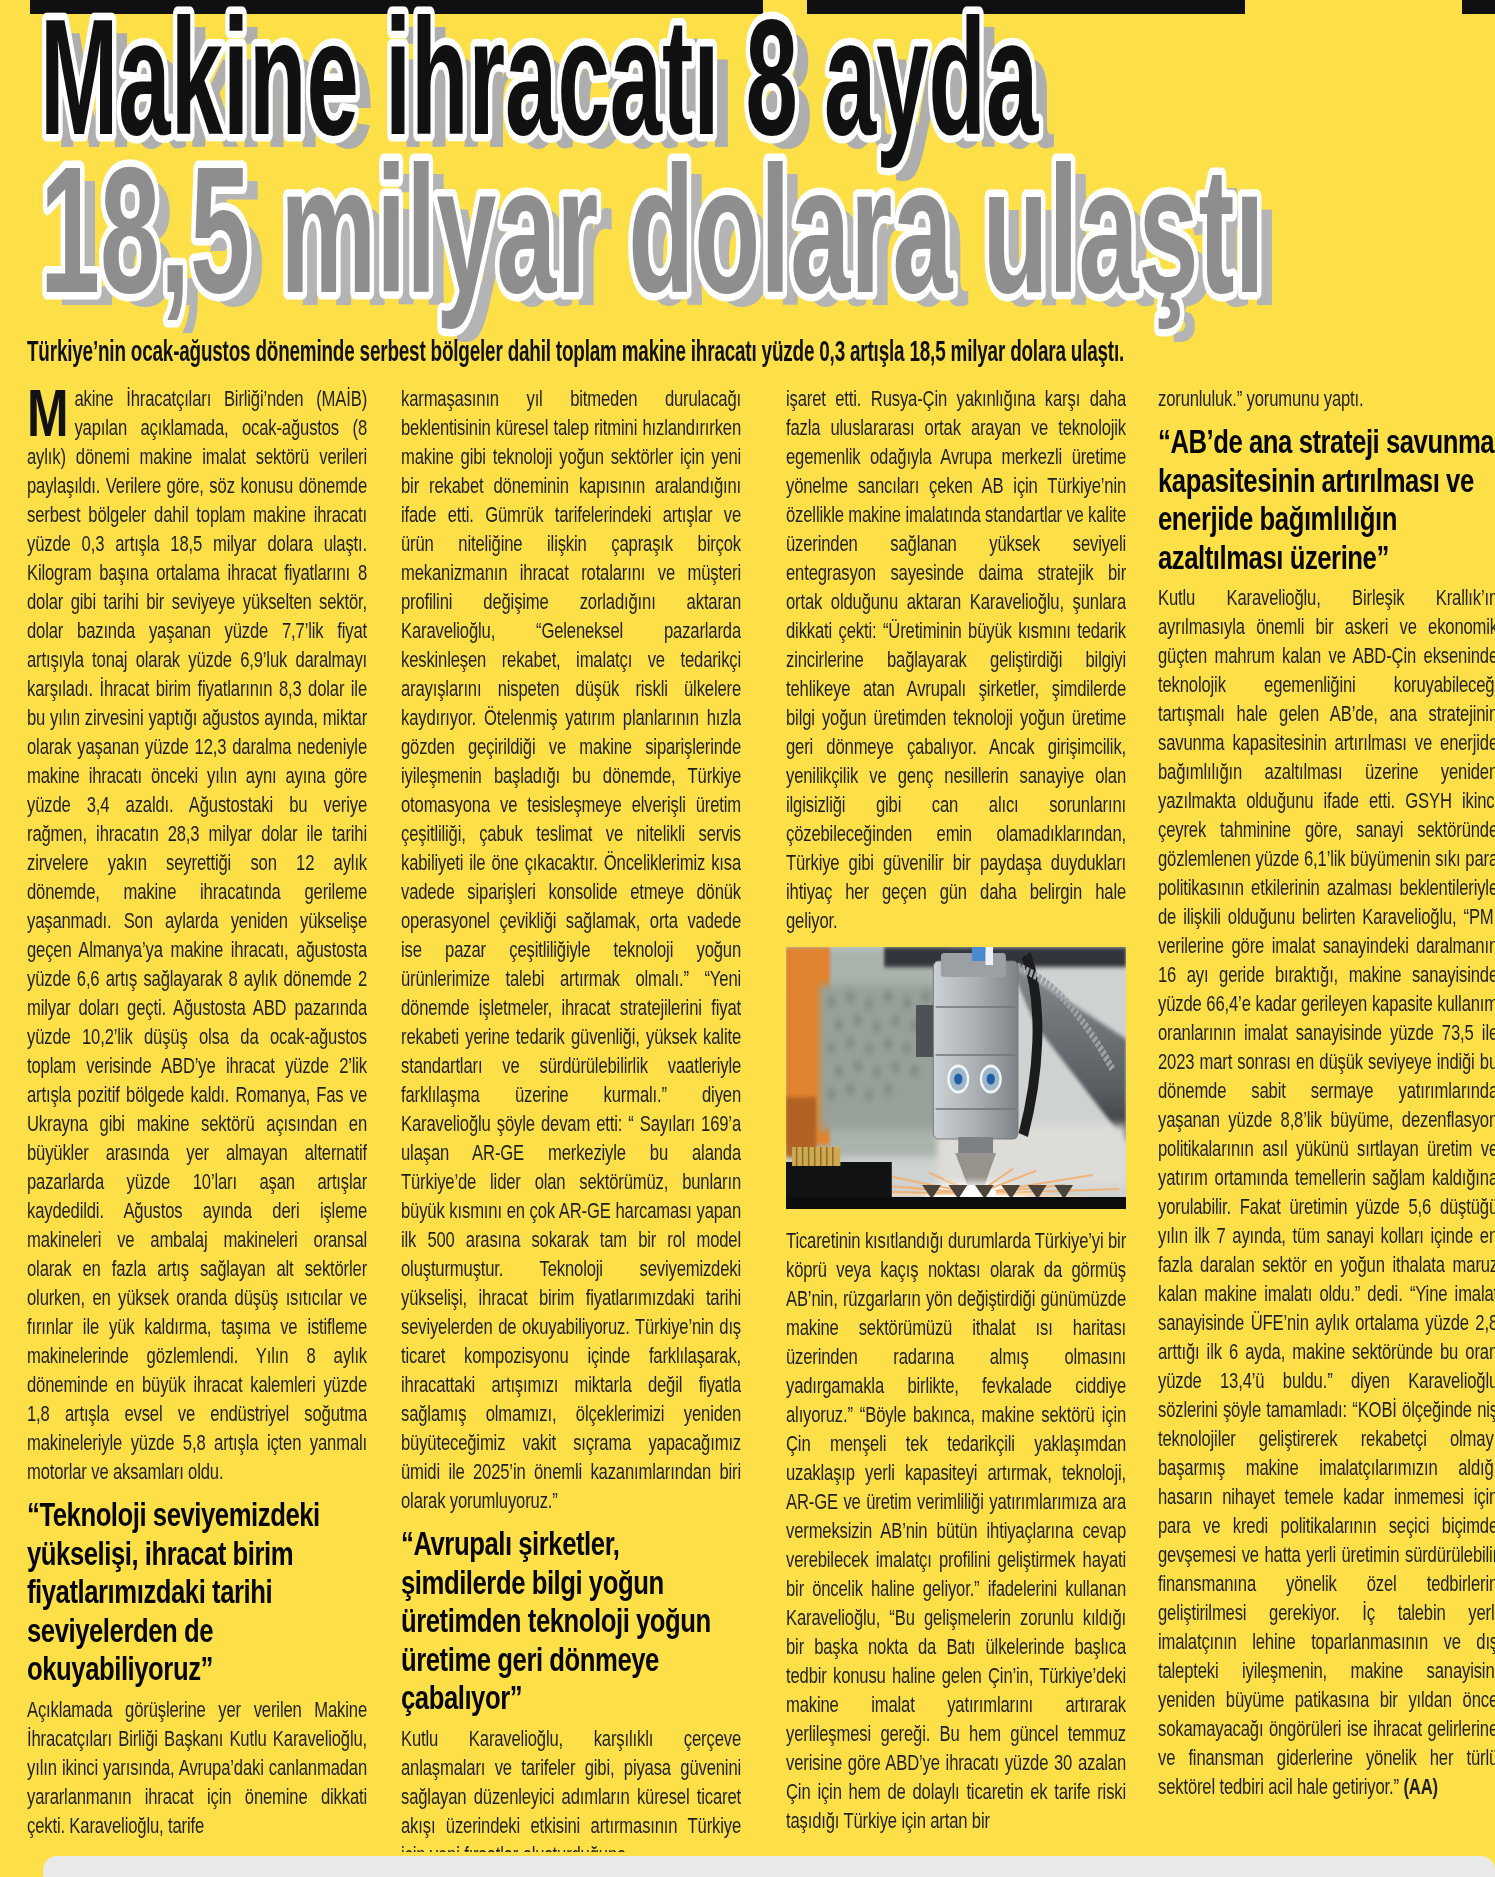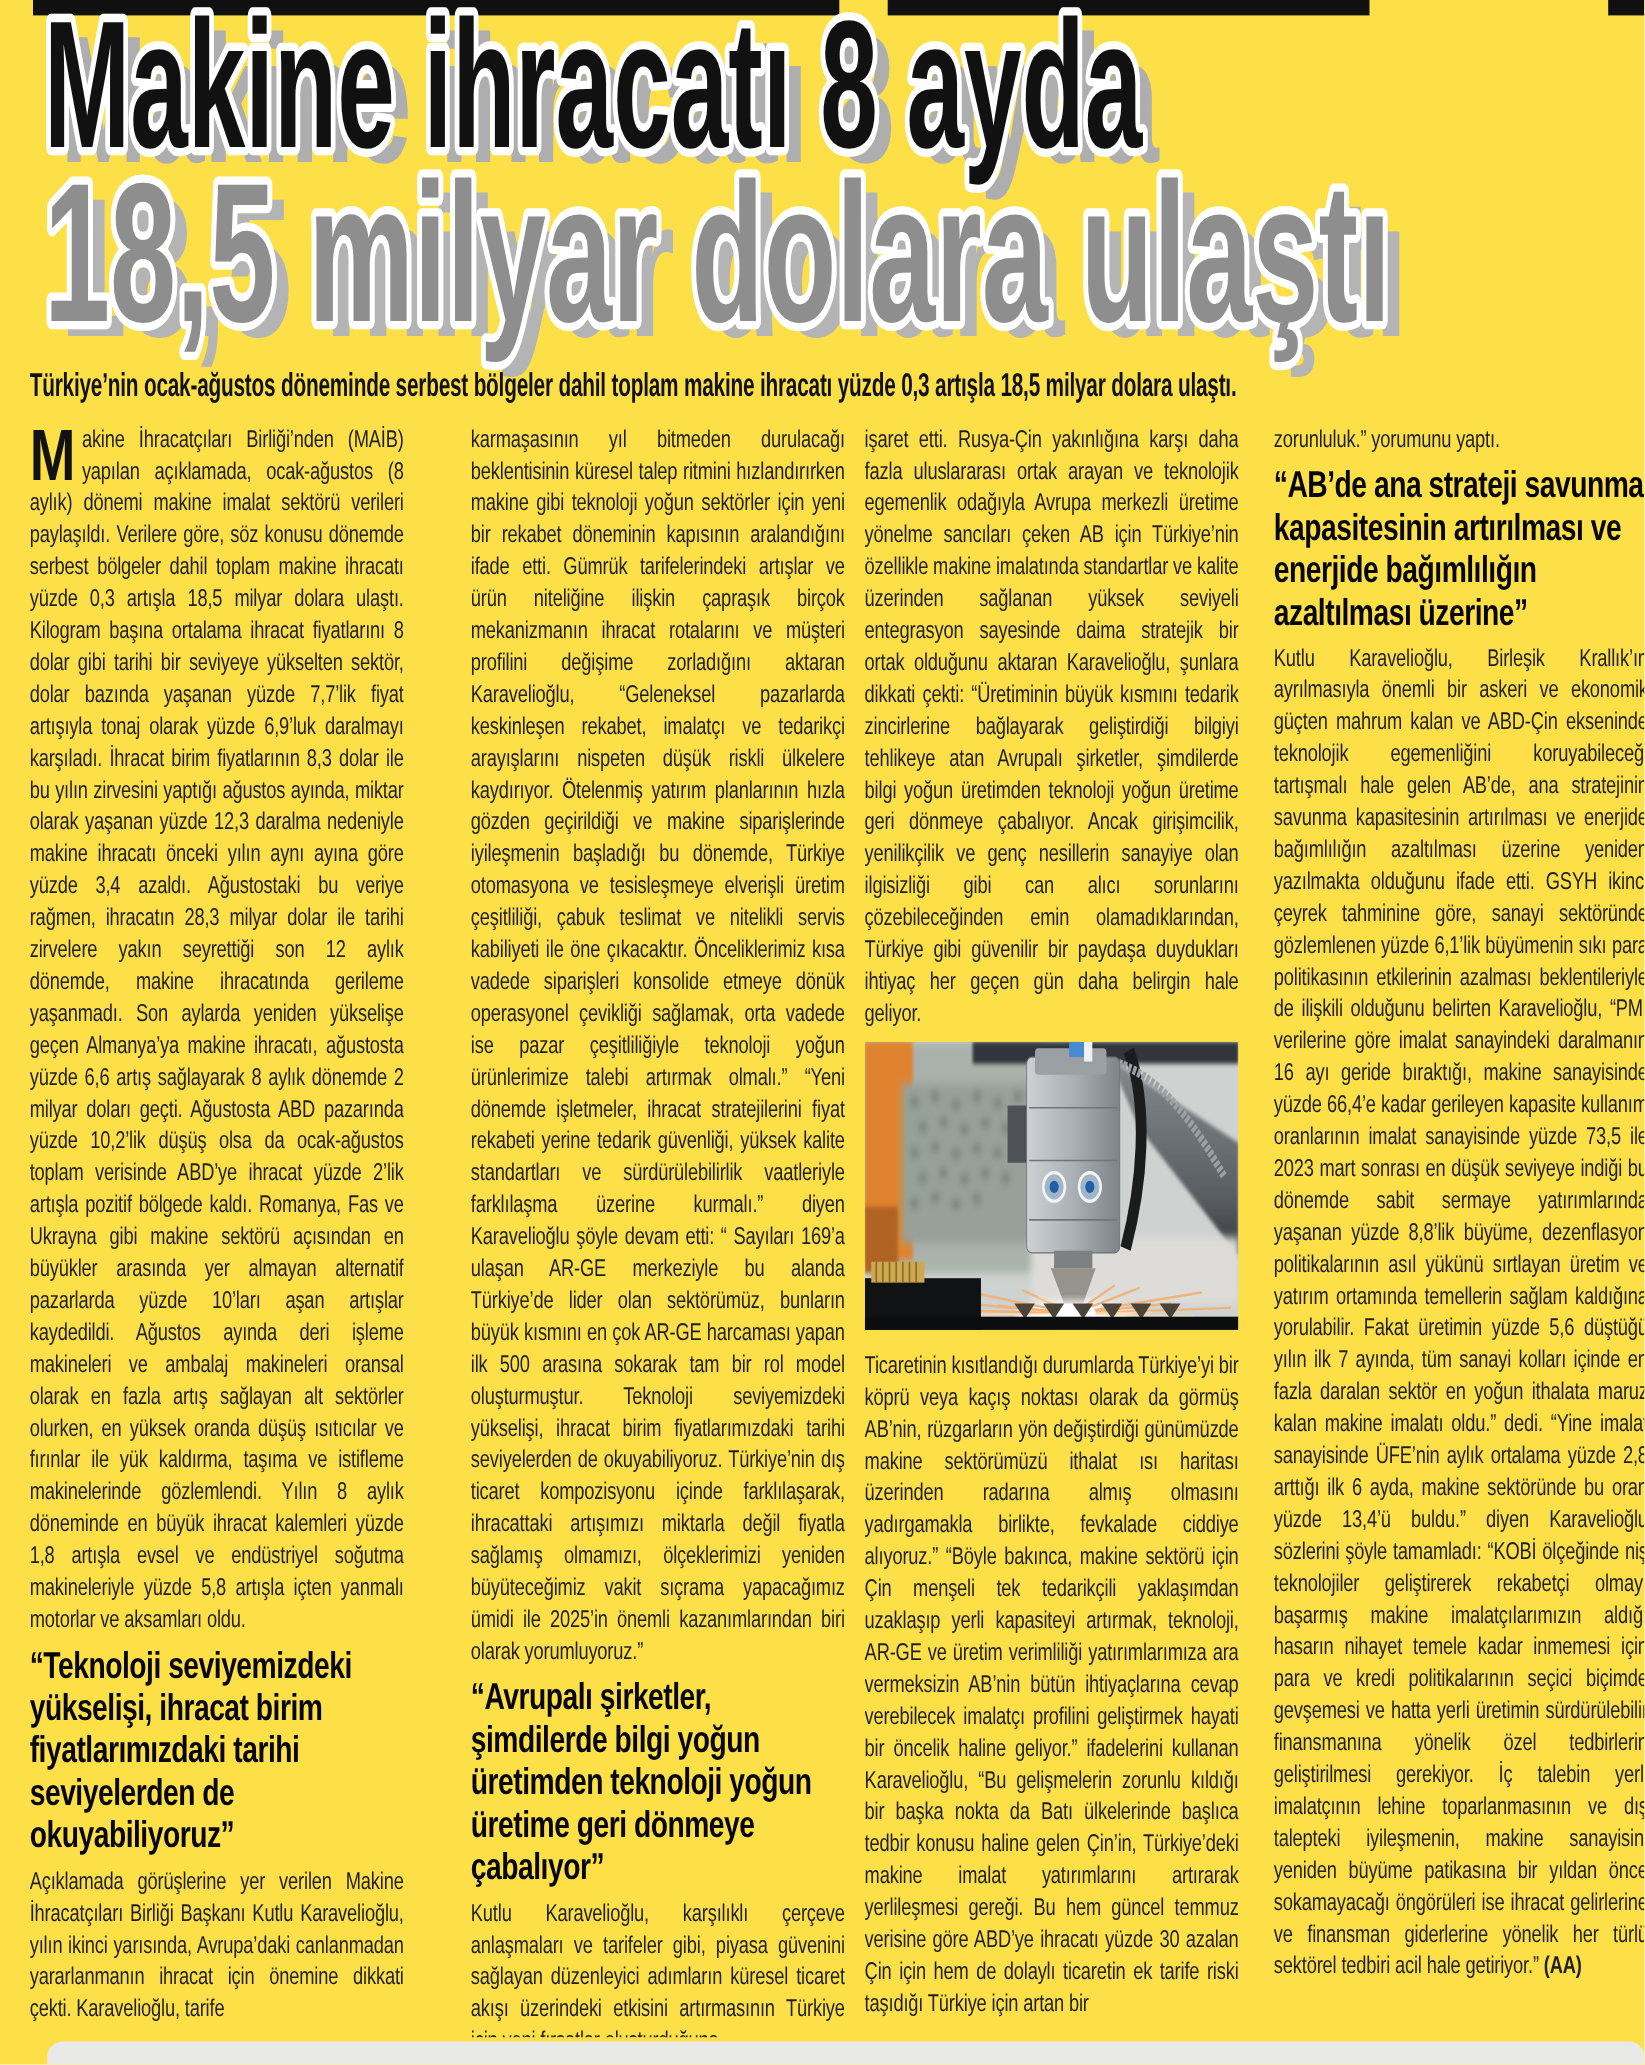--- a/index.html
+++ b/index.html
@@ -8,21 +8,21 @@
   .topstrip{position:absolute;top:0;height:14px;background:#101010;}
   .ts1{left:30px;width:733px;}
   .ts2{left:807px;width:438px;}
   .ts3{left:1462px;width:33px;}
   .headline-svg{position:absolute;left:0;top:0;width:1495px;height:345px;overflow:visible;}
   .hl-text{font-family:"Liberation Sans",sans-serif;font-weight:bold;}
   .subheadline{position:absolute;left:27px;top:334px;white-space:nowrap;}
   .subheadline span{display:inline-block;transform:scaleX(0.63);transform-origin:0 0;
         font-size:30px;font-weight:bold;color:#111;letter-spacing:-0.3px;}
   .col{position:absolute;top:384px;width:340px;height:1468px;overflow:hidden;}
-  .col1{left:27px;} .col2{left:428px;} .col3{left:786px;} .col4{left:1158px;}
+  .col1{left:27px;} .col2{left:401px;} .col3{left:786px;} .col4{left:1158px;}
   .colInner{width:450px;transform:scaleX(0.7556);transform-origin:0 0;}
   .body{font-size:22px;line-height:29px;text-align:justify;color:#1f1f1f;
         letter-spacing:-0.2px;margin:0;}
   .subhead{font-size:34px;line-height:38.5px;font-weight:bold;color:#060606;
         letter-spacing:-0.6px;margin:9px 0 7px 0;text-align:left;}
   .dropcap{float:left;font-size:66px;line-height:53px;font-weight:bold;color:#121212;
         padding:3px 8px 0 0;}
   .agency{font-weight:bold;}
   .photo-wrap{width:450px;height:262px;margin:12px 0 17px 0;overflow:hidden;}
   .footerbar{position:absolute;left:43px;top:1856px;width:1452px;height:21px;

